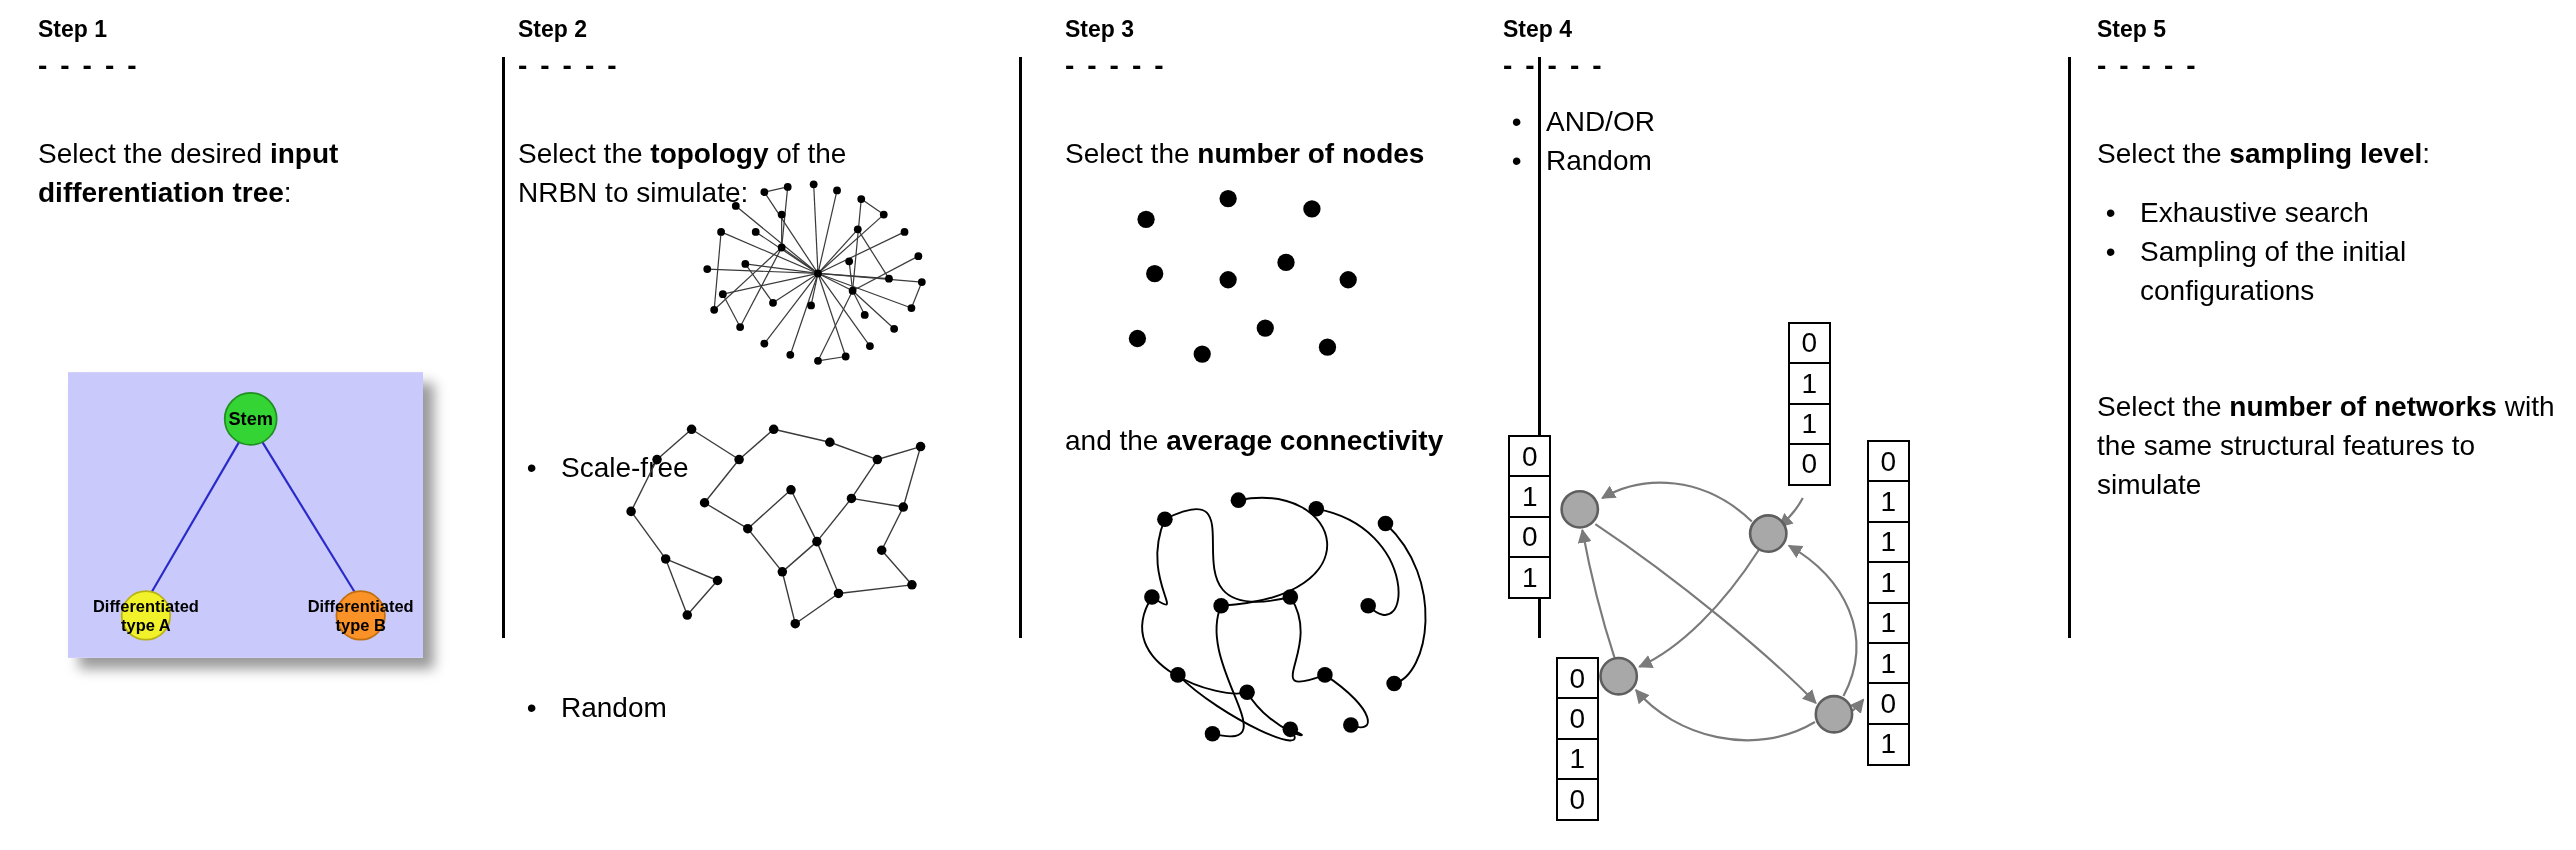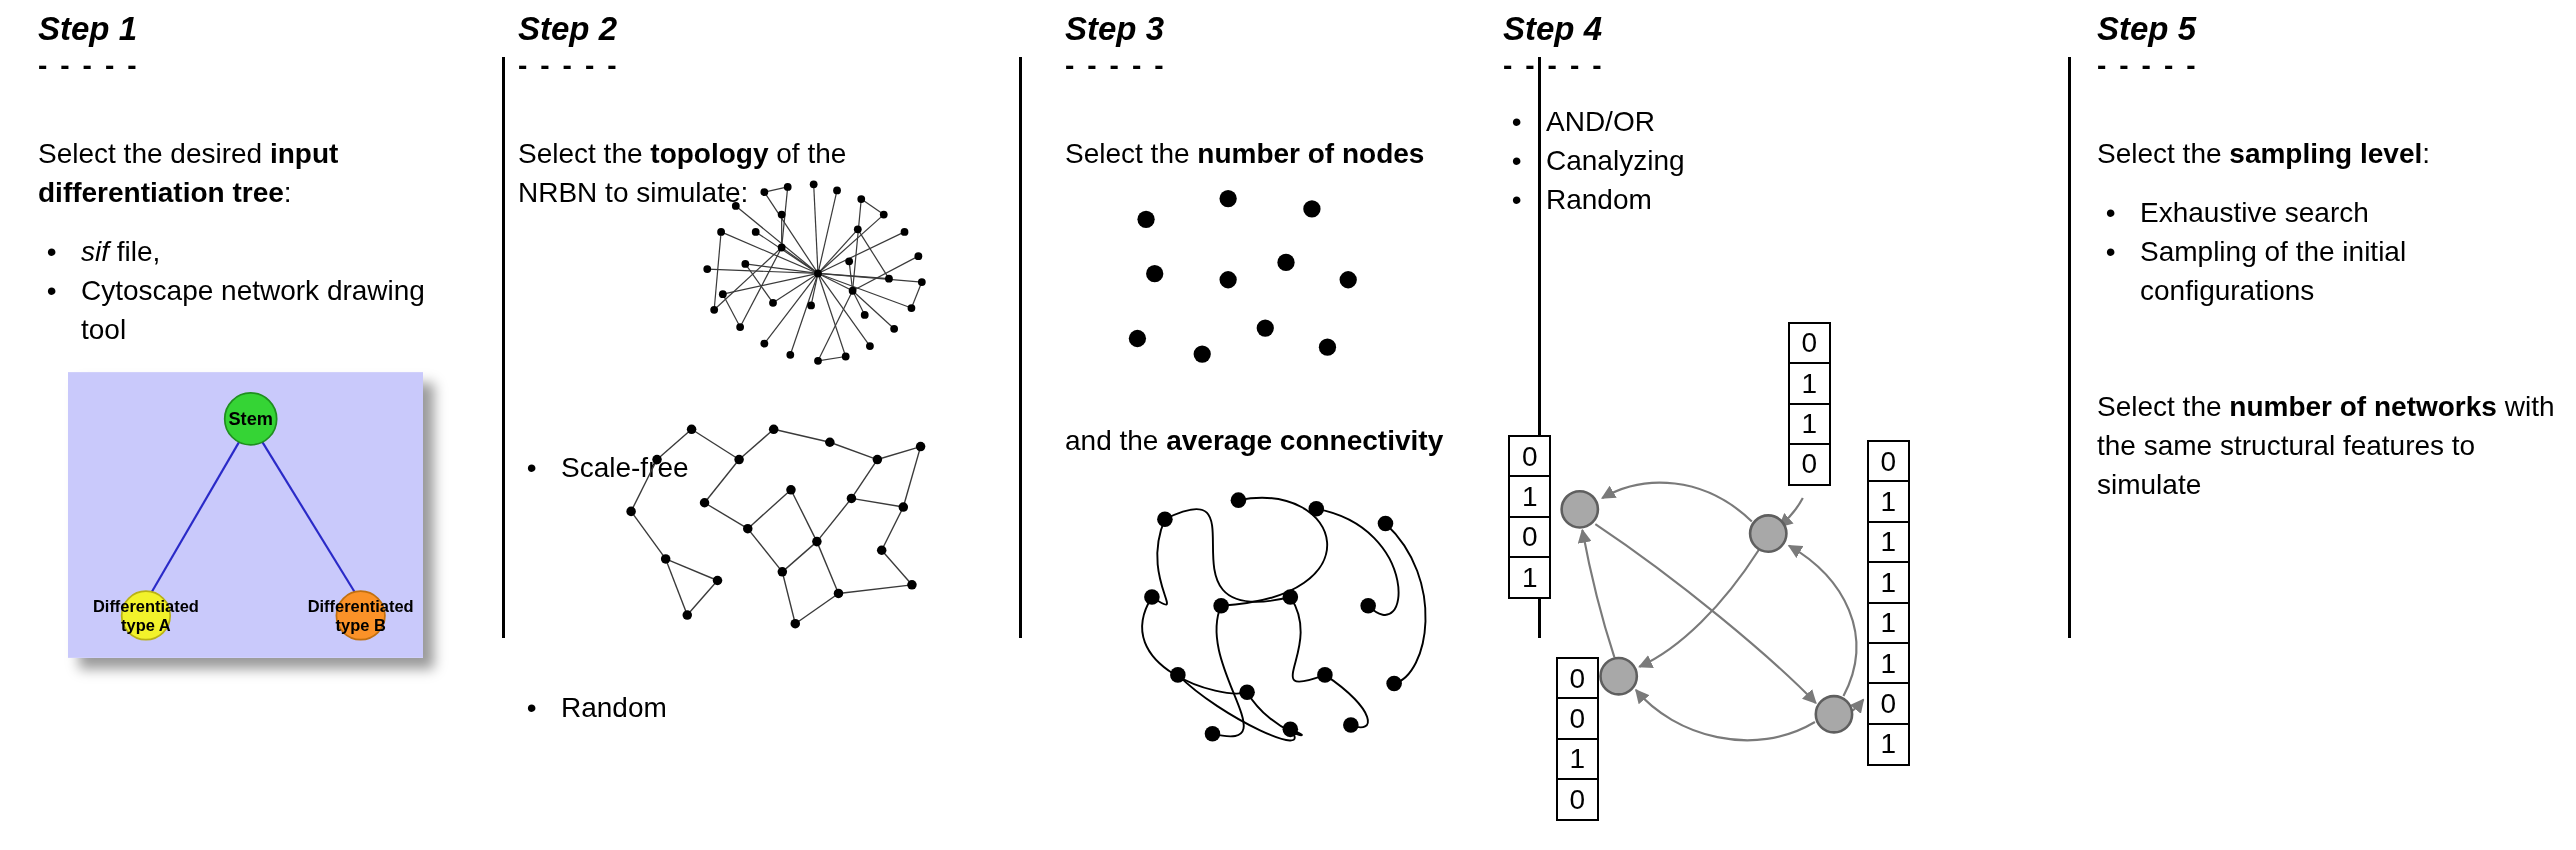--- a/index.html
+++ b/index.html
@@ -4,21 +4,21 @@
 <style>
   * { margin:0; padding:0; box-sizing:border-box; }
   html,body { width:2576px; height:851px; background:#fff; color:#000;
               font-family:"Liberation Sans", sans-serif; }
   .canvas { position:relative; width:2576px; height:851px; overflow:hidden; background:#fff; }
 
   .divider { position:absolute; top:57px; height:581px; width:2.6px; background:#000; }
 
   .col { position:absolute; top:0; height:851px; padding-top:10.4px; }
 
-  h2.title { font-size:33px; font-weight:bold; line-height:38px;font-style:italic; }
+  h2.title { font-size:23px; font-weight:bold; line-height:38px; }
   .dashes { font-size:28px; font-weight:bold; margin-top:1.7px; letter-spacing:2.6px; white-space:pre; }
 
   .para { font-size:28px; line-height:39px; margin-top:52px; }
   .para b { font-weight:bold;text-align:center; }
   .abs { position:absolute; margin-top:0; }
 
   ul.bullets { list-style:none; margin-top:20px; }
   ul.bullets li { position:relative; padding-left:43px; font-size:28px; line-height:39px; }
   ul.bullets li::before { content:"\2022"; position:absolute; left:8.7px; }
   ul.bullets li i { font-style:italic; }
@@ -47,24 +47,20 @@
 
   <div class="divider" style="left:502px"></div>
   <div class="divider" style="left:1019px"></div>
   <div class="divider" style="left:1538px"></div>
   <div class="divider" style="left:2068px"></div>
 
   <section class="col" style="left:38px; width:450px">
     <h2 class="title">Step 1</h2>
     <div class="dashes">- - - - -</div>
     <p class="para" style="width:415px"><span>Select the desired </span><b>input differentiation tree</b><span>:</span></p>
-    <ul class="bullets" style="width:415px">
-      <li><i>sif</i><span> file,</span></li>
-      <li><span>Cytoscape network drawing tool</span></li>
-    </ul>
 
     <div class="tree-box">
       <svg width="355" height="286" viewBox="0 0 410 330">
         <rect x="0" y="0" width="410" height="330" fill="#c9c9fb"></rect>
         <g stroke-width="2.5" stroke="#2a2ac8">
           <line x1="198" y1="80" x2="92" y2="262"></line>
           <line x1="224" y1="80" x2="336" y2="262"></line>
         </g>
         <circle cx="211" cy="54" r="30" stroke="#1f8f1f" stroke-width="2" fill="#35d435"></circle>
         <circle cx="90" cy="281" r="28" stroke="#b9b216" stroke-width="2" fill="#f2f22b"></circle>
@@ -266,21 +262,20 @@
         <circle cx="275" cy="298" r="9"></circle>
       </g>
     </svg>
   </section>
 
   <section class="col" style="left:1503px; width:486px">
     <h2 class="title">Step 4</h2>
     <div class="dashes">- - - - -</div>
     <ul class="bullets" style="width:260px">
       <li><span>AND/OR</span></li>
-      <li><span>Canalyzing</span></li>
       <li><span>Random</span></li>
     </ul>
 
     <div class="net-container">
       <svg width="485" height="530" viewBox="0 0 560 613">
         <defs>
           <marker id="arr" viewBox="0 0 10 10" refX="9" refY="5" markerWidth="6.5" markerHeight="6.5" orient="auto">
             <path d="M0,0 L10,5 L0,10 z" fill="#7a7a7a"></path>
           </marker>
         </defs>

